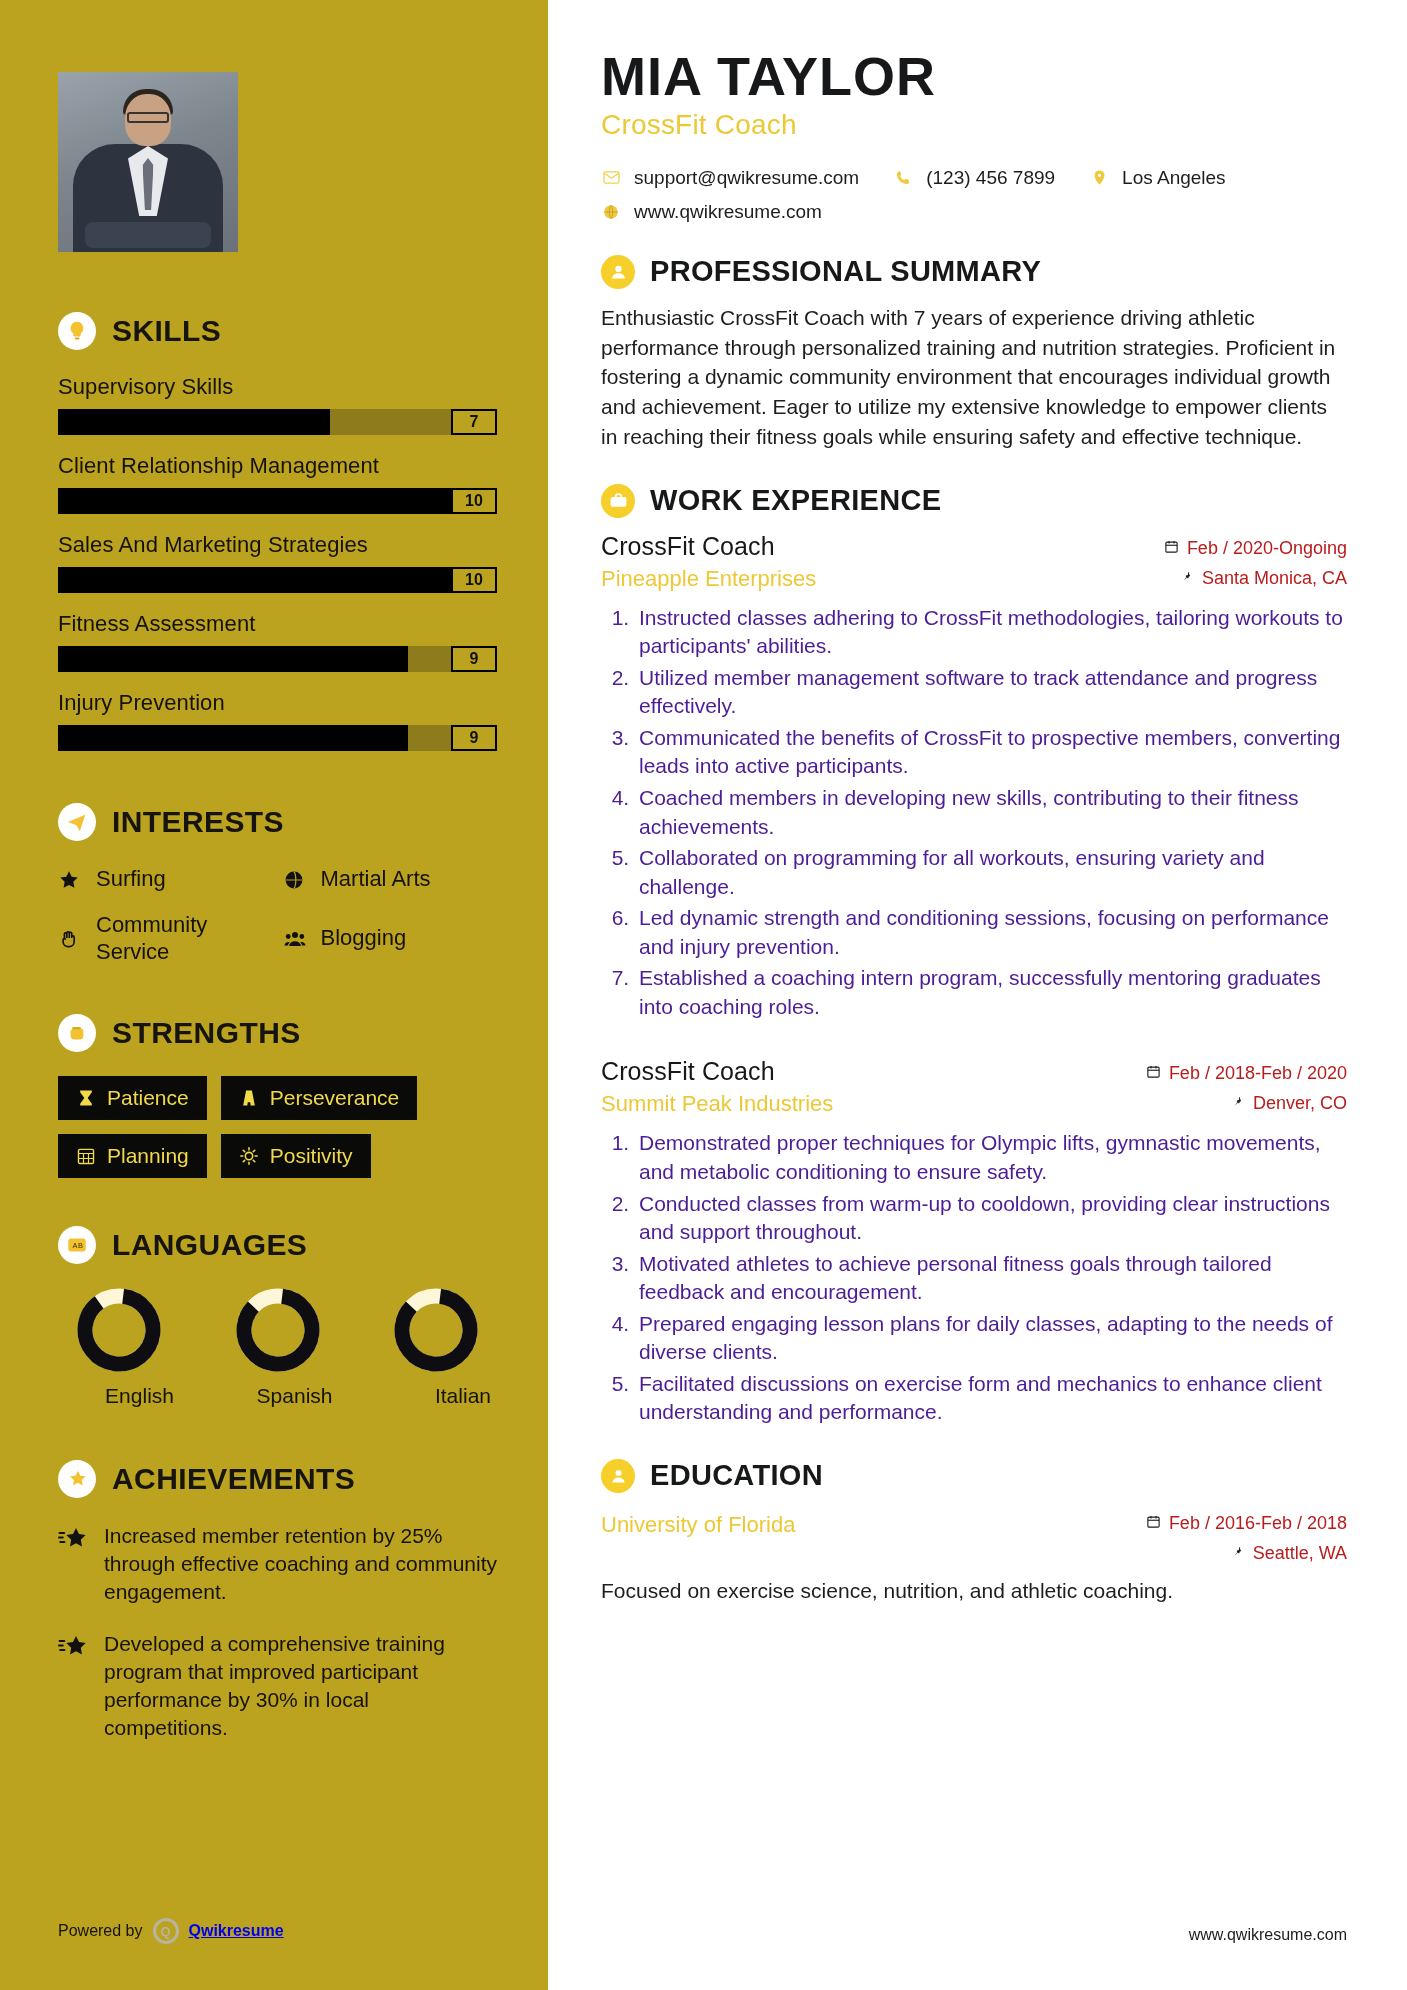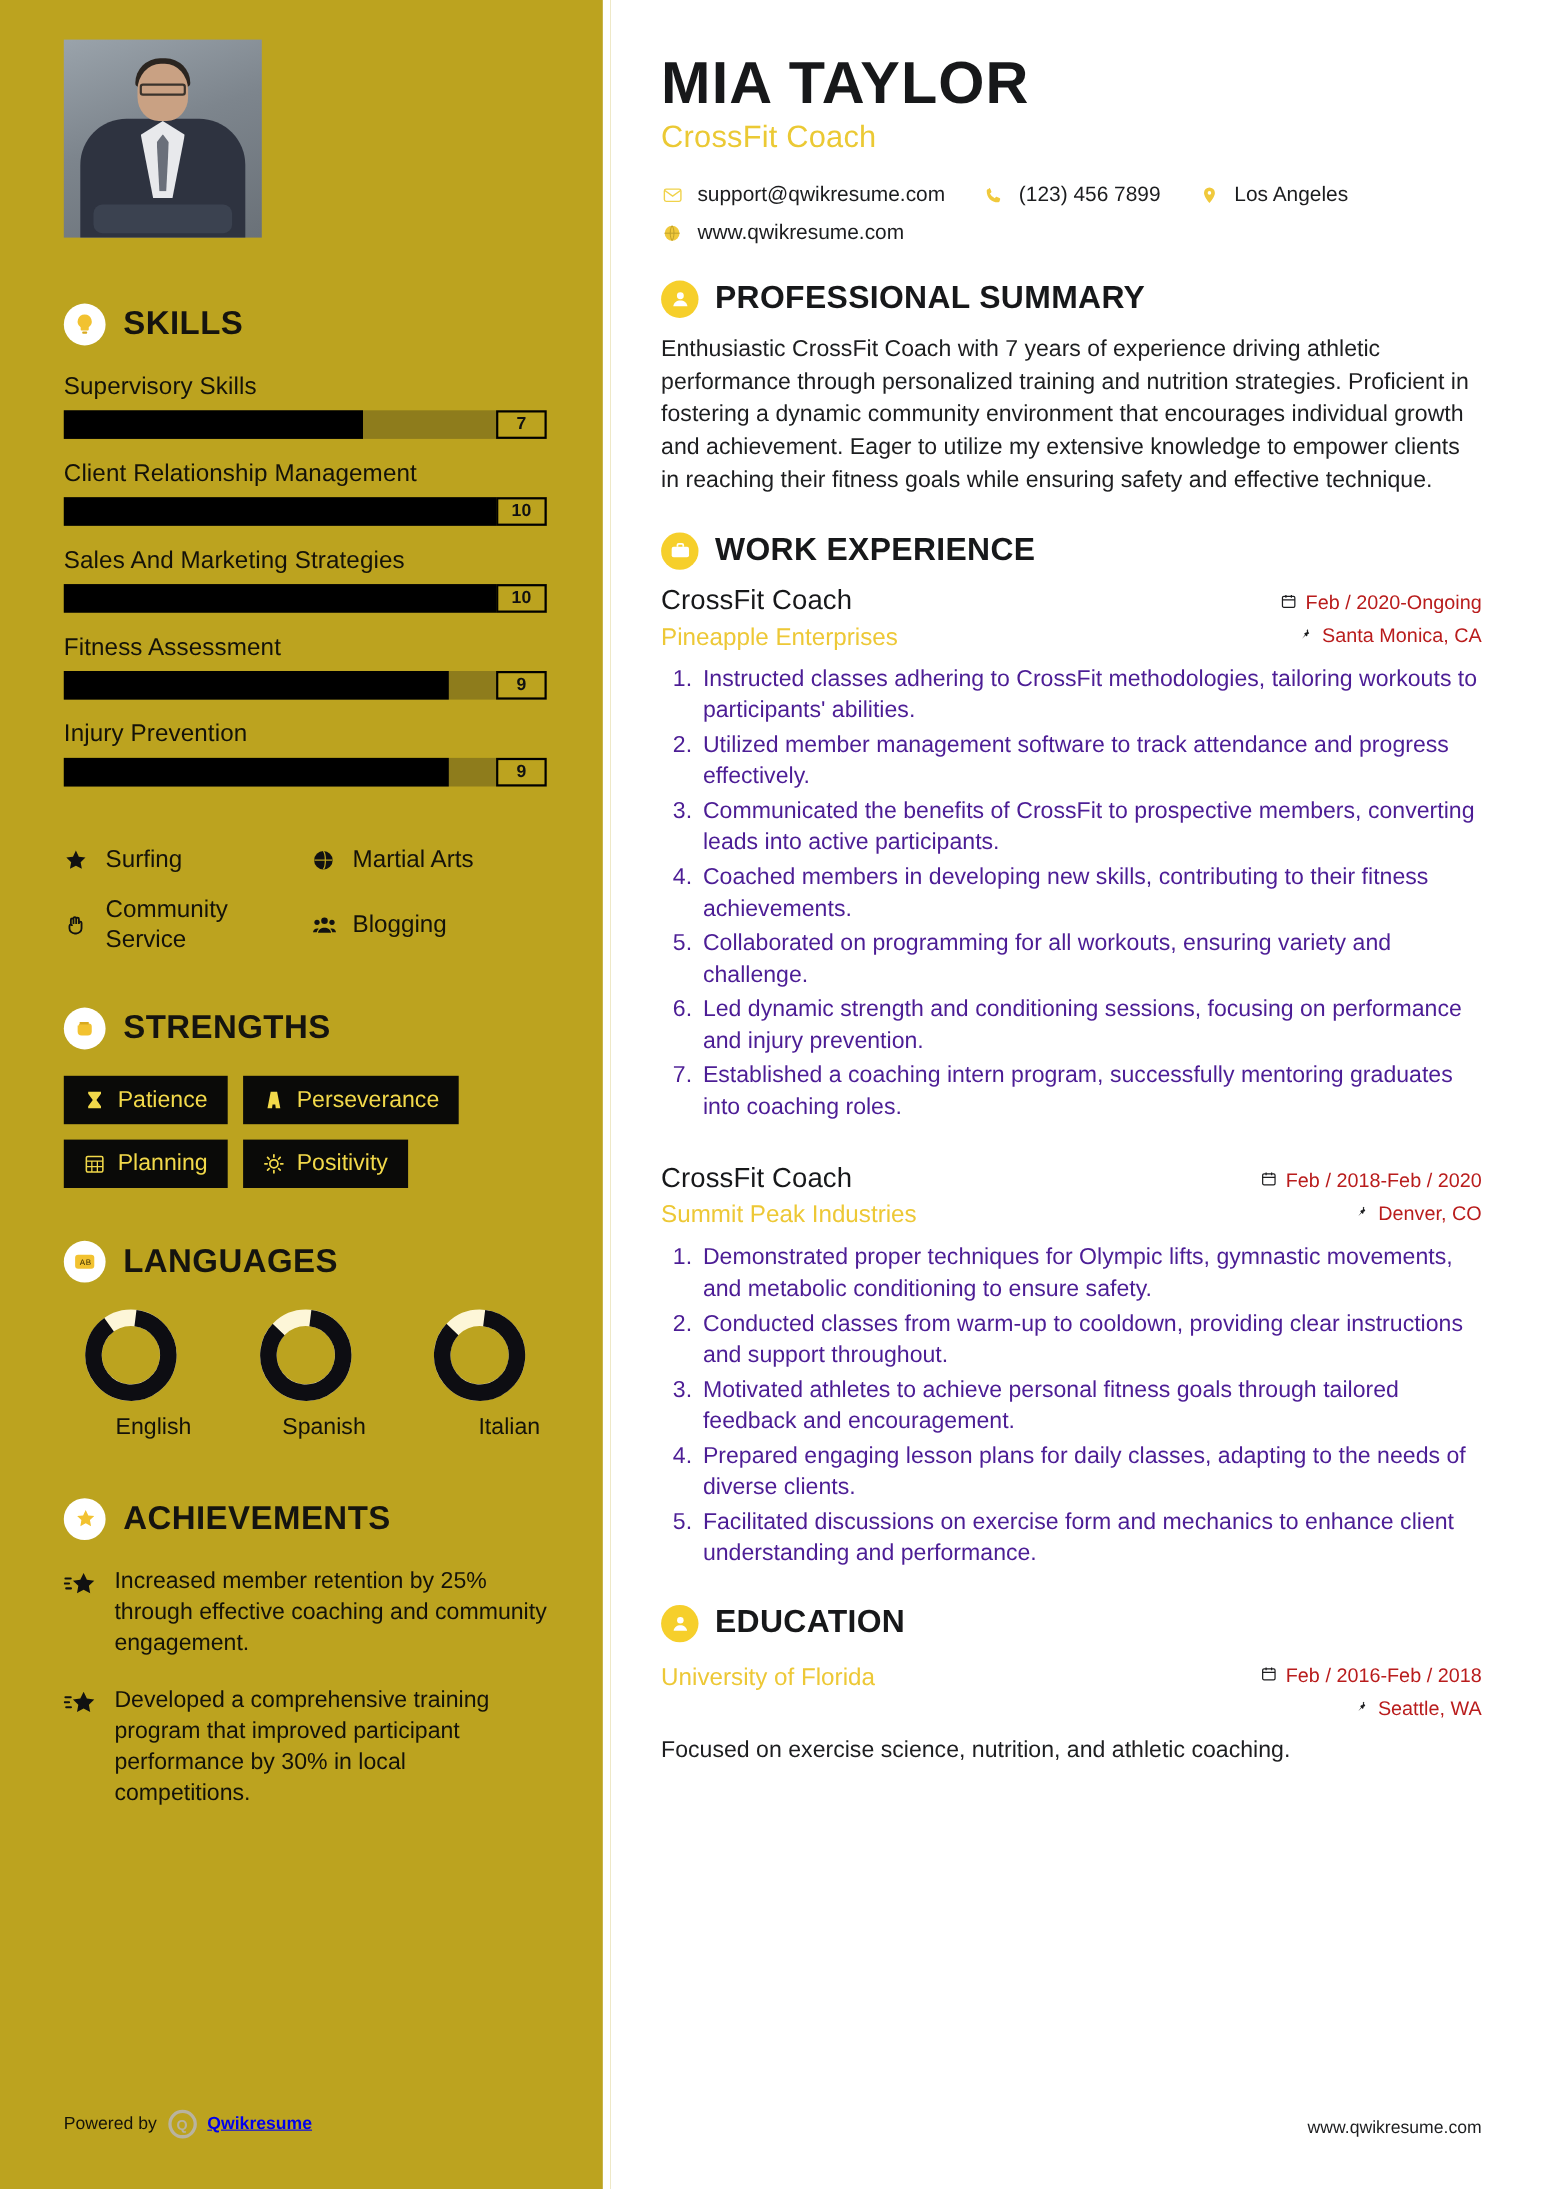--- a/index.html
+++ b/index.html
@@ -10,21 +10,21 @@
     color:#1a1a1a;
     -webkit-font-smoothing:antialiased;
   }
   .page { position:relative; width:1407px; height:1990px; display:flex; overflow:hidden; }
 
   
   .sidebar {
     width:555px;
     background:#bca31f;
     position:relative;
-    padding:36px 0 0 0;
+    padding:72px 0 0 0;
     flex:0 0 555px;
   }
   .sidebar::after{
     content:"";
     position:absolute; top:0; right:0; width:7px; height:100%;
     background:#ffffff;
   }
   .sb-inner { padding:0 58px 0 58px; }
 
   .photo {
@@ -235,20 +235,29 @@
               <div class="skill-name">Injury Prevention</div>
               <div class="skill-track">
                 <div class="skill-fill" style="width:79.65%"></div>
                 <div class="skill-val">9</div>
               </div>
             </div>
           </div>
       </section>
 
       <section class="interests">
+        <div class="sb-head">
+          <span class="badge">
+            <svg width="22" height="22" viewBox="0 0 24 24">
+                <path fill="#f2c230" d="M2 12l19-8-6 18-3.5-6.5L2 12z"></path>
+                <path fill="#d8a91f" d="M11.5 15.5L21 4l-9.5 11.5z"></path>
+              </svg>
+          </span>
+          <h2>INTERESTS</h2>
+        </div>
         <div class="int-grid" id="interests-list">
             <div class="int-item">
               <span class="ico">
                 <svg width="22" height="22" viewBox="0 0 24 24">
                   <path fill="#111" d="M12 2.5l2.9 6 6.6.9-4.8 4.6 1.2 6.5L12 17.4 6.1 20.5l1.2-6.5L2.5 9.4l6.6-.9L12 2.5z"></path>
                 </svg>
               </span>
               <span>Surfing</span>
             </div>
             <div class="int-item">

